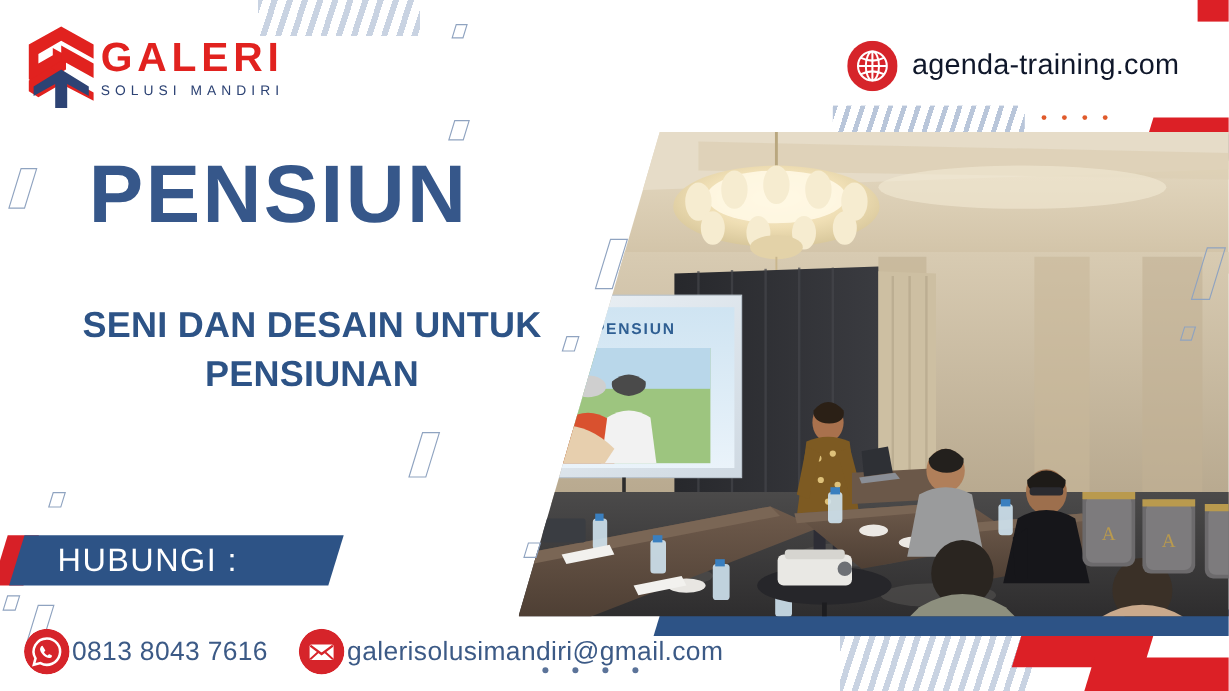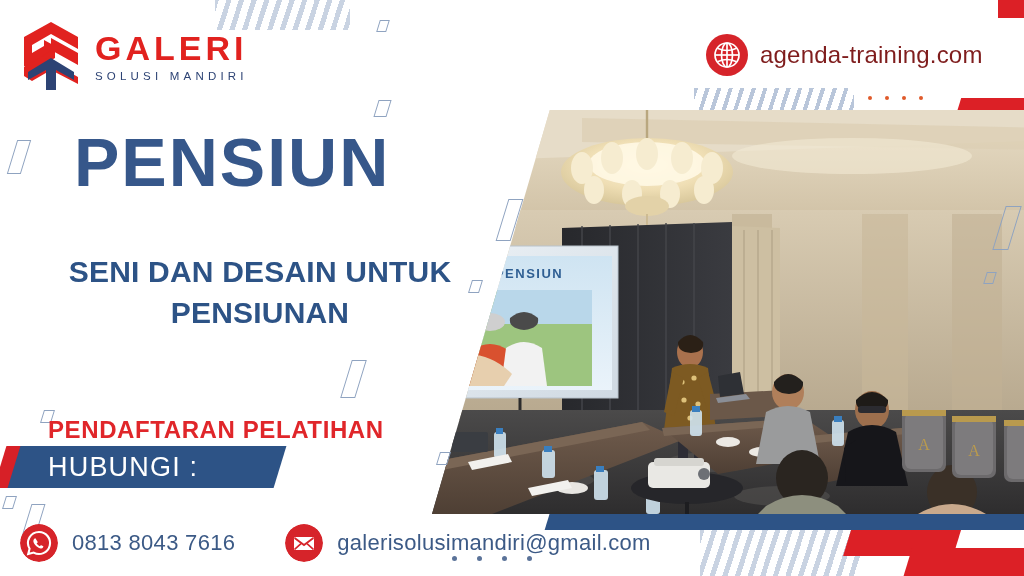--- a/index.html
+++ b/index.html
@@ -80,40 +80,40 @@
     background:#2d5386; transform:skewX(-17deg);
   }
   .blue-band-bot {
     position:absolute; top:508px; left:548px; width:520px; height:22px;
     background:#2d5386; transform:skewX(-17deg);
   }
 
   
   .logo-wrap {
     position:absolute; top:20px; left:20px;
-    display:flex; align-items:center; gap:13px;
+    display:flex; align-items:center; gap:2px;
   }
   .logo-mark { width:62px; height:72px; flex:none; }
   .logo-text { display:flex; flex-direction:column; }
   .logo-main {
     font-size:34px; font-weight:bold; color:#e1221f;
     letter-spacing:4px; line-height:1; font-family:"Liberation Sans", sans-serif;
   }
   .logo-sub {
     font-size:11.5px; font-weight:normal; color:#2d4374;
     letter-spacing:4.2px; margin-top:5px; white-space:nowrap;
   }
 
   .site-wrap {
     position:absolute; top:34px; left:706px;
     display:flex; align-items:center; gap:12px;
   }
   .globe { width:42px; height:42px; flex:none; }
   .site-url {
-    font-size:24px; color:#7f1d1d; letter-spacing:0.2px;
+    font-size:24px; color:#0f172a; letter-spacing:0.2px;
     font-family:"Liberation Sans", sans-serif;
   }
 
   
   .title-main {
     position:absolute; top:128px; left:74px;
     font-size:68px; font-weight:bold; color:#36578a;
     letter-spacing:2px; line-height:1;
   }
   .title-sub {
@@ -139,21 +139,21 @@
   }
   .hub-text {
     position:absolute; top:452px; left:48px;
     font-size:27px; font-weight:normal; color:#ffffff;
     letter-spacing:1.2px;
   }
 
   
   .contact-row {
     position:absolute; top:524px; left:20px;
-    display:flex; align-items:center; gap:14px;
+    display:flex; align-items:center; gap:2px;
   }
   .badge { width:38px; height:38px; border-radius:50%; flex:none; }
   .contact-val {
     font-size:22px; color:#3c5a86; letter-spacing:0.3px;
     white-space:nowrap;
   }
   .gap { width:22px; }
 
   
   .photo-frame {
@@ -453,21 +453,20 @@
         <path d="M11.5 14.2 q9.5 4.6 19 0"></path>
         <path d="M11.5 27.8 q9.5 -4.6 19 0"></path>
         <line x1="21" y1="9" x2="21" y2="33"></line>
       </g>
     </svg>
     <div class="site-url">agenda-training.com</div>
   </div>
 
   <div class="title-main">PENSIUN</div>
   <div class="title-sub">SENI DAN DESAIN UNTUK PENSIUNAN</div>
-  <div class="reg-label">PENDAFTARAN PELATIHAN</div>
 
   <div class="hub-red"></div>
   <div class="hub-banner"></div>
   <div class="hub-text">HUBUNGI :</div>
 
   <div class="contact-row">
 
     <svg class="badge" viewBox="0 0 38 38">
       <circle cx="19" cy="19" r="19" fill="#d6242a"></circle>
       <path d="M19 8 a11 11 0 0 0 -9.4 16.7 L8.2 30 l5.5 -1.4 A11 11 0 1 0 19 8 Z" fill="none" stroke="#ffffff" stroke-width="2.1"></path>

